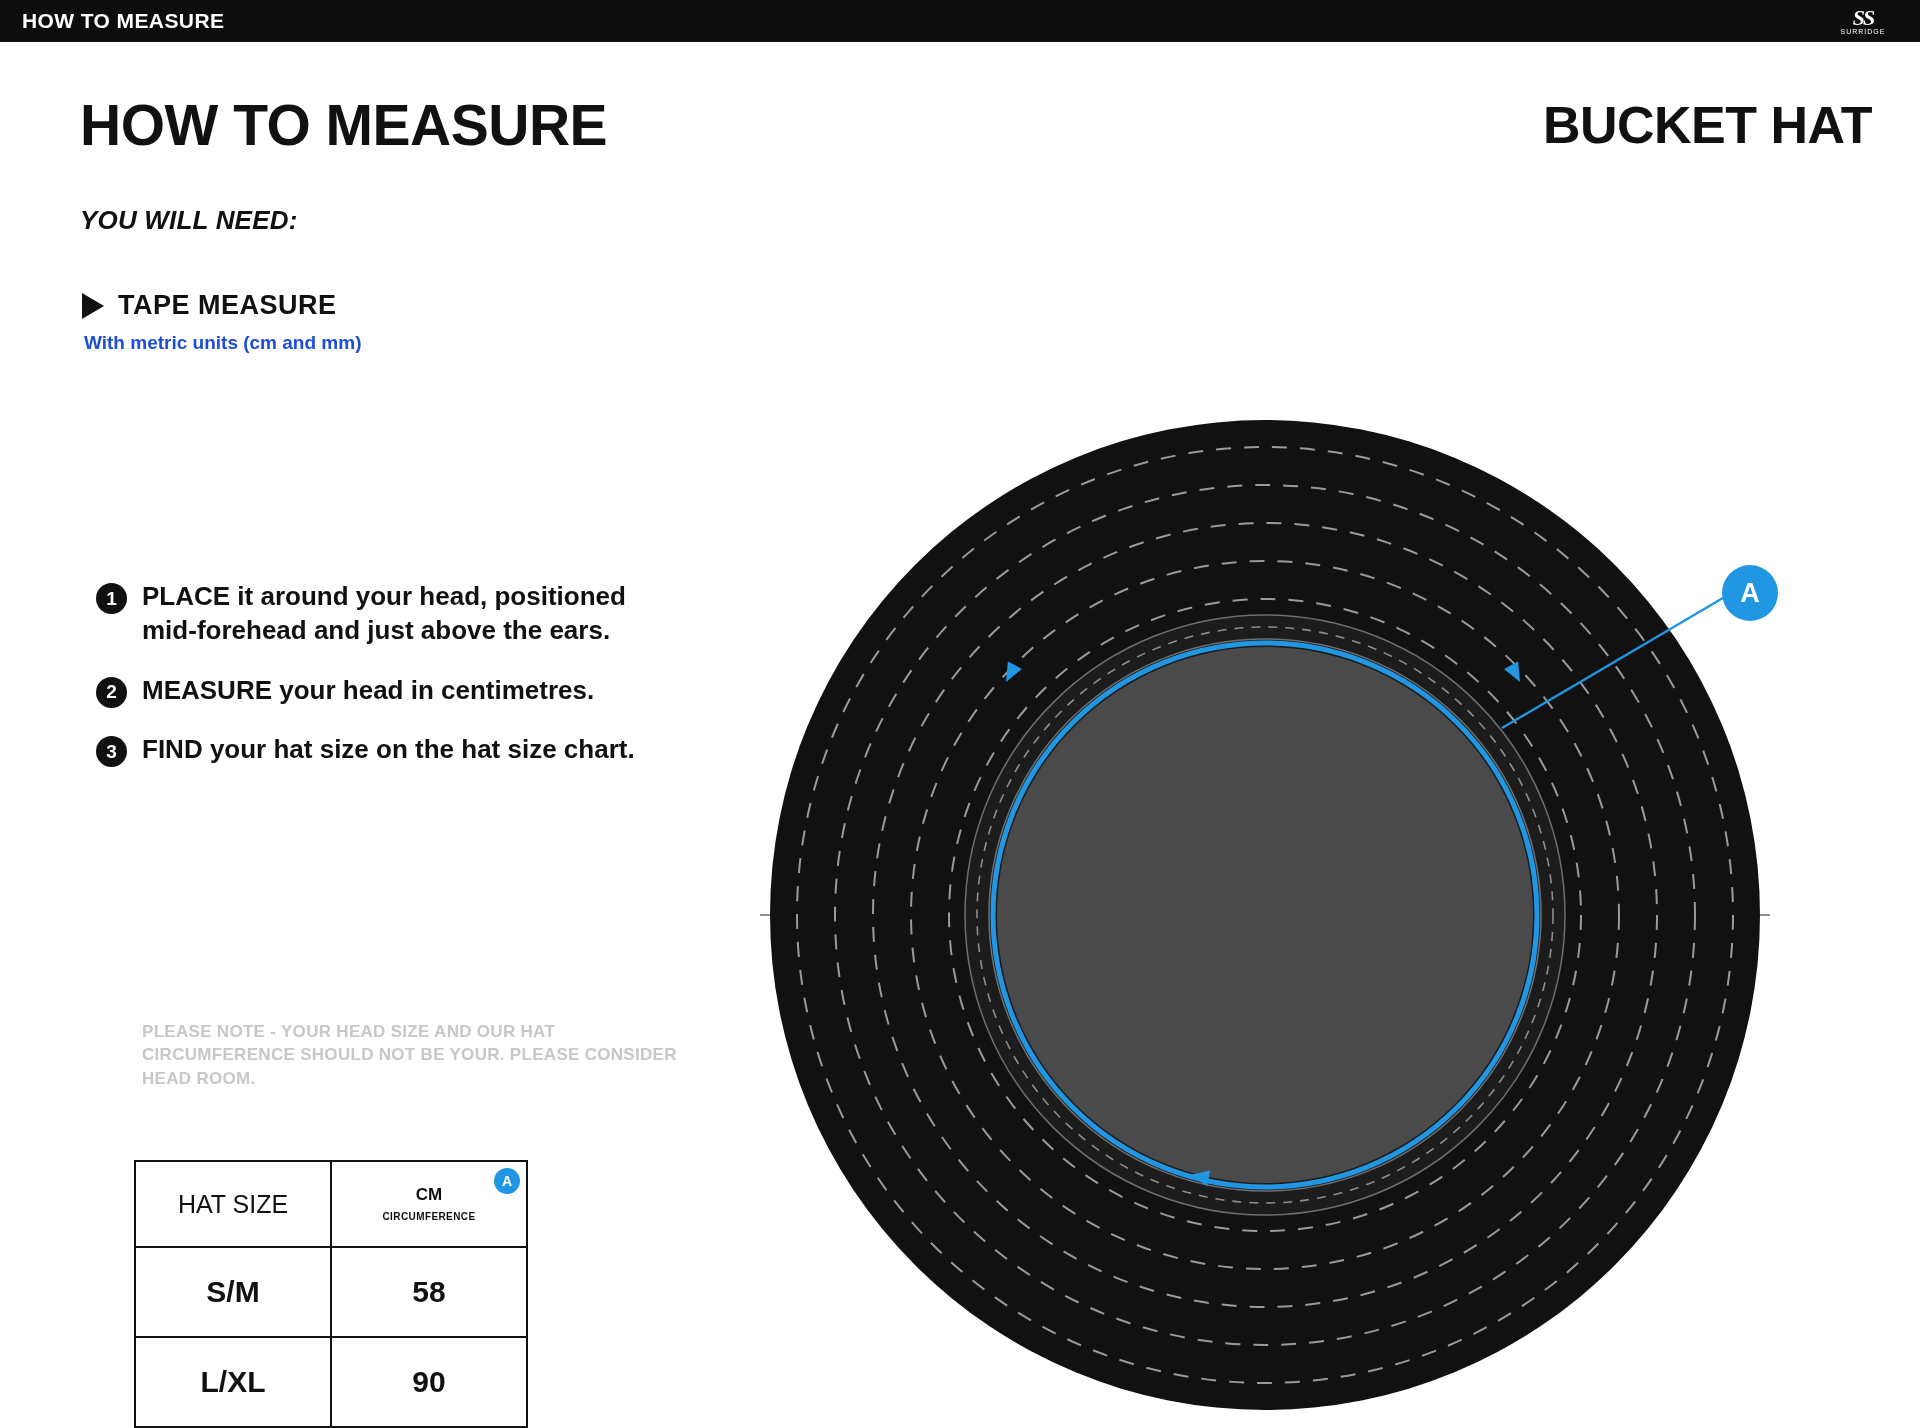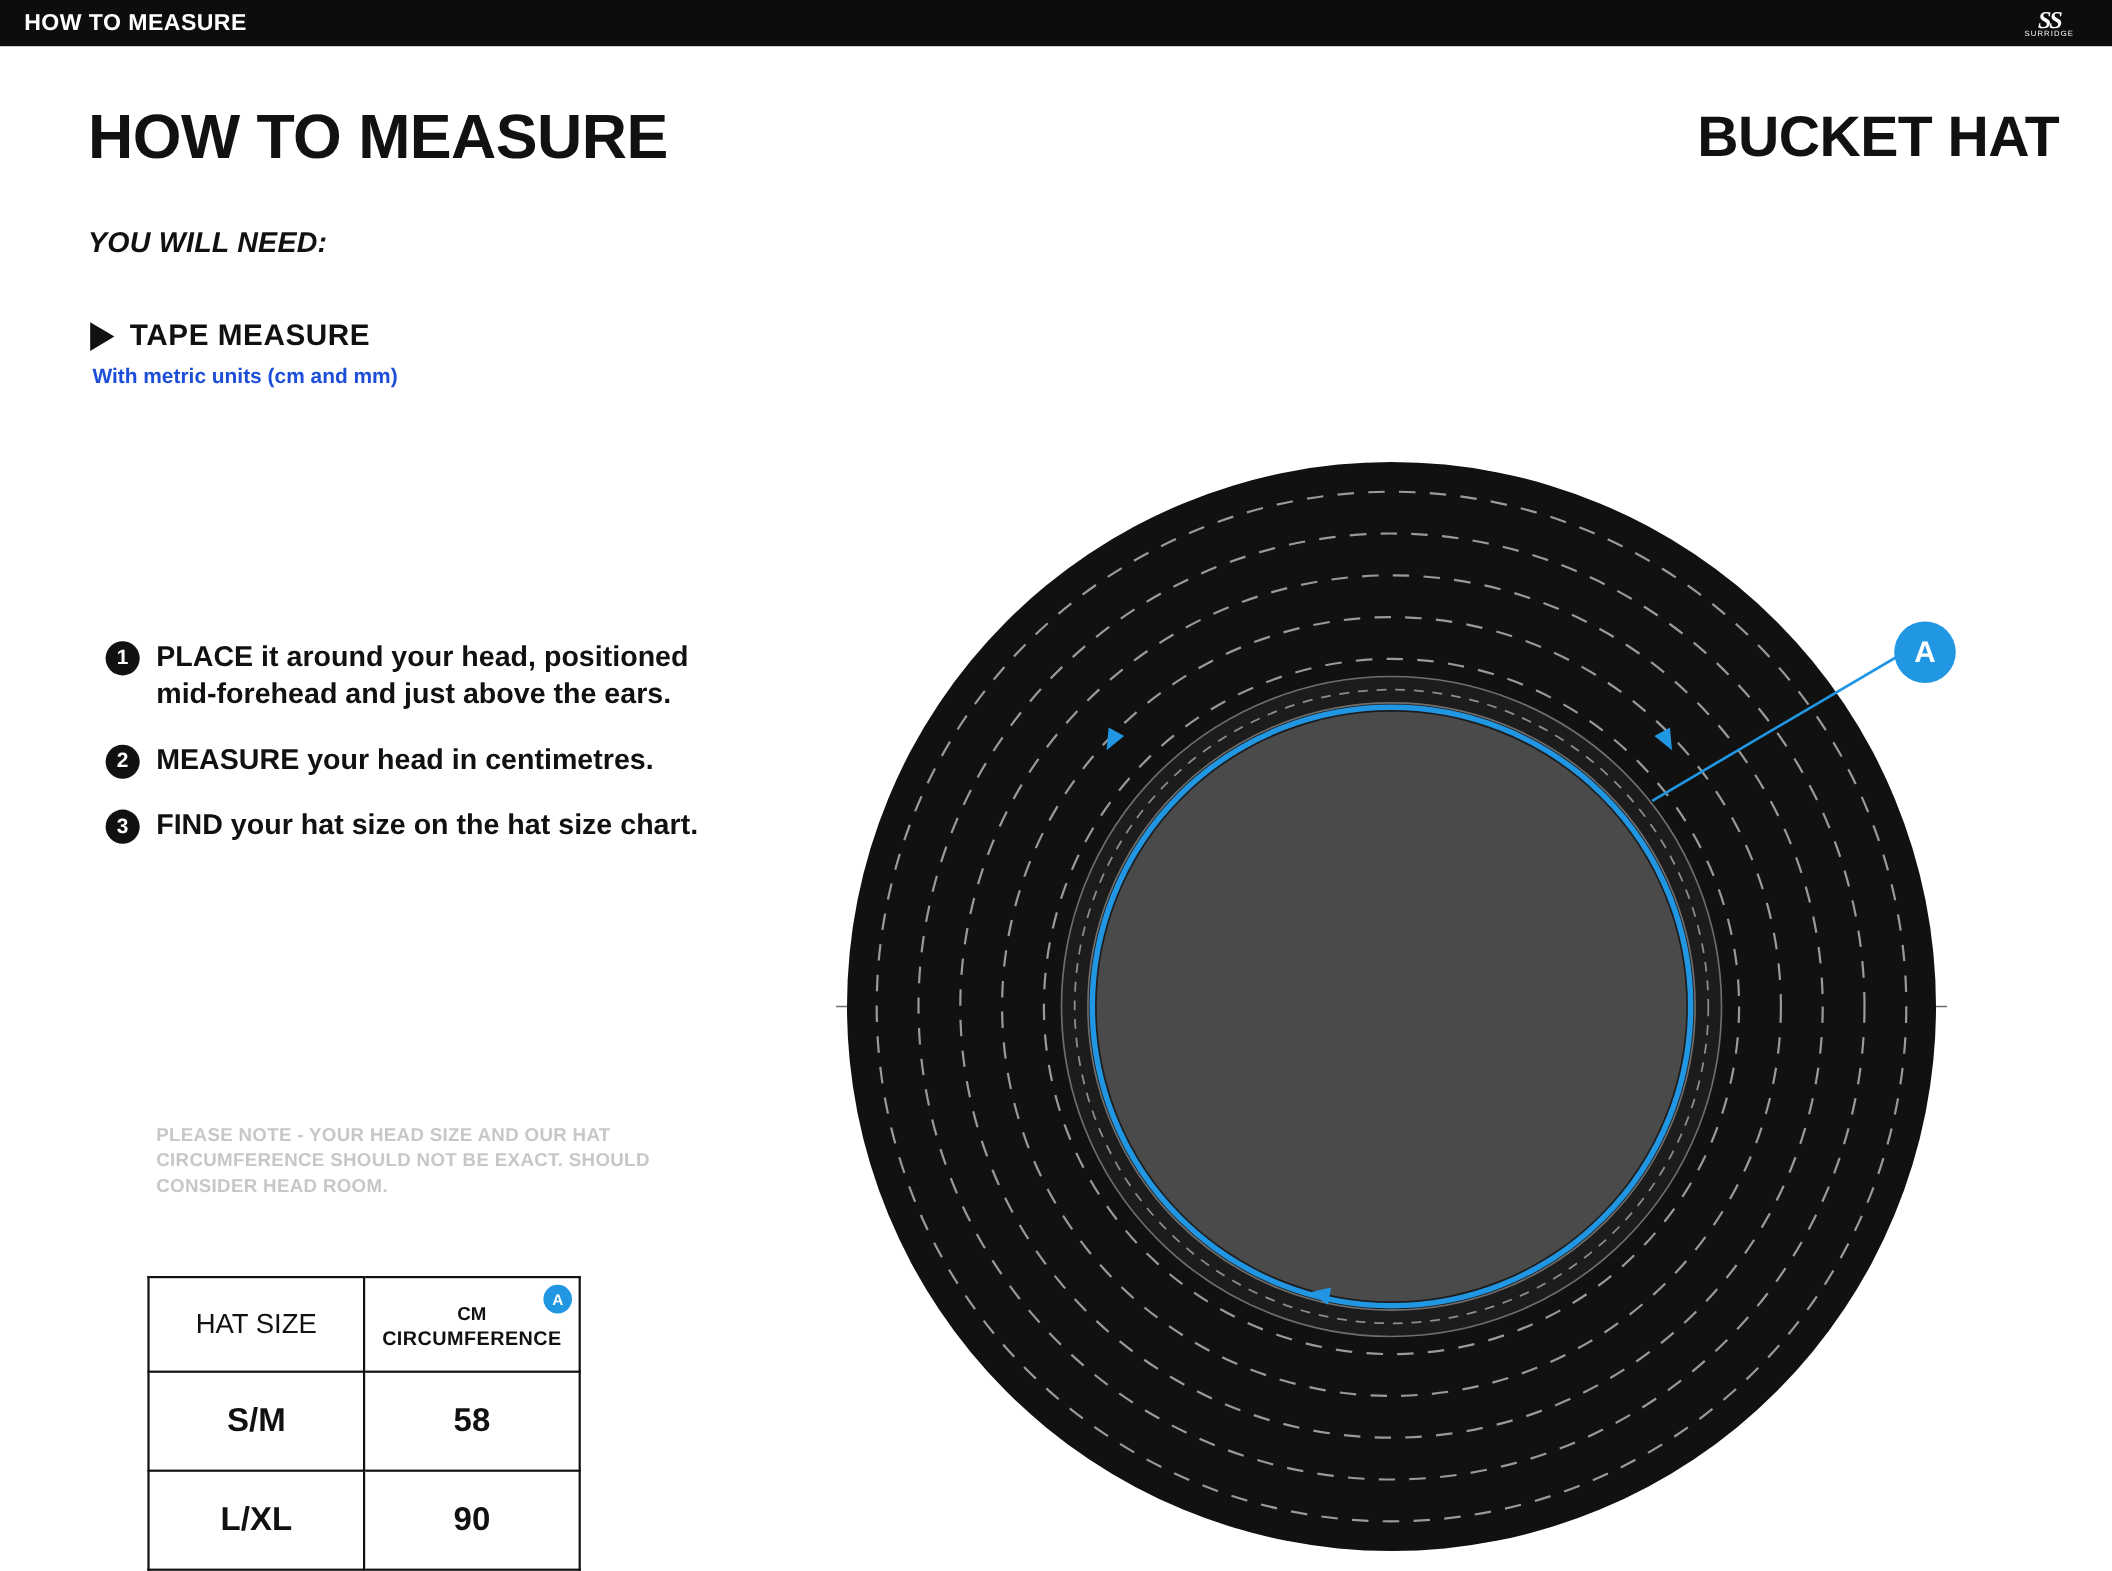--- a/index.html
+++ b/index.html
@@ -189,21 +189,21 @@
     width: 192px;
     height: 82px;
     position: relative;
   }
   .cm-main {
     font-size: 17px;
     font-weight: bold;
     line-height: 26px;
   }
   .cm-sub {
-    font-size: 18px;
+    font-size: 10px;
     font-weight: bold;
     letter-spacing: 0.4px;
     line-height: 18px;
   }
   .badge-a-small {
     position: absolute;
     right: 6px;
     top: 6px;
     width: 26px;
     height: 26px;
@@ -276,21 +276,21 @@
   <div class="step">
     <div class="step-num">2</div>
     <div class="step-text">MEASURE your head in centimetres.</div>
   </div>
   <div class="step">
     <div class="step-num">3</div>
     <div class="step-text">FIND your hat size on the hat size chart.</div>
   </div>
 </div>
 
-<div class="note">PLEASE NOTE - YOUR HEAD SIZE AND OUR HAT CIRCUMFERENCE SHOULD NOT BE EXACT. SHOULD CONSIDER HEAD ROOM.</div>
+<div class="note">PLEASE NOTE - YOUR HEAD SIZE AND OUR HAT CIRCUMFERENCE SHOULD NOT BE YOUR. PLEASE CONSIDER HEAD ROOM.</div>
 
 <table class="size-table">
   <tbody>
       <tr>
     <th class="h-cell">HAT SIZE</th>
     <th class="h-cell2">
       <div class="cm-main">CM</div>
       <div class="cm-sub">CIRCUMFERENCE</div>
       <div class="badge-a-small">A</div>
     </th>

